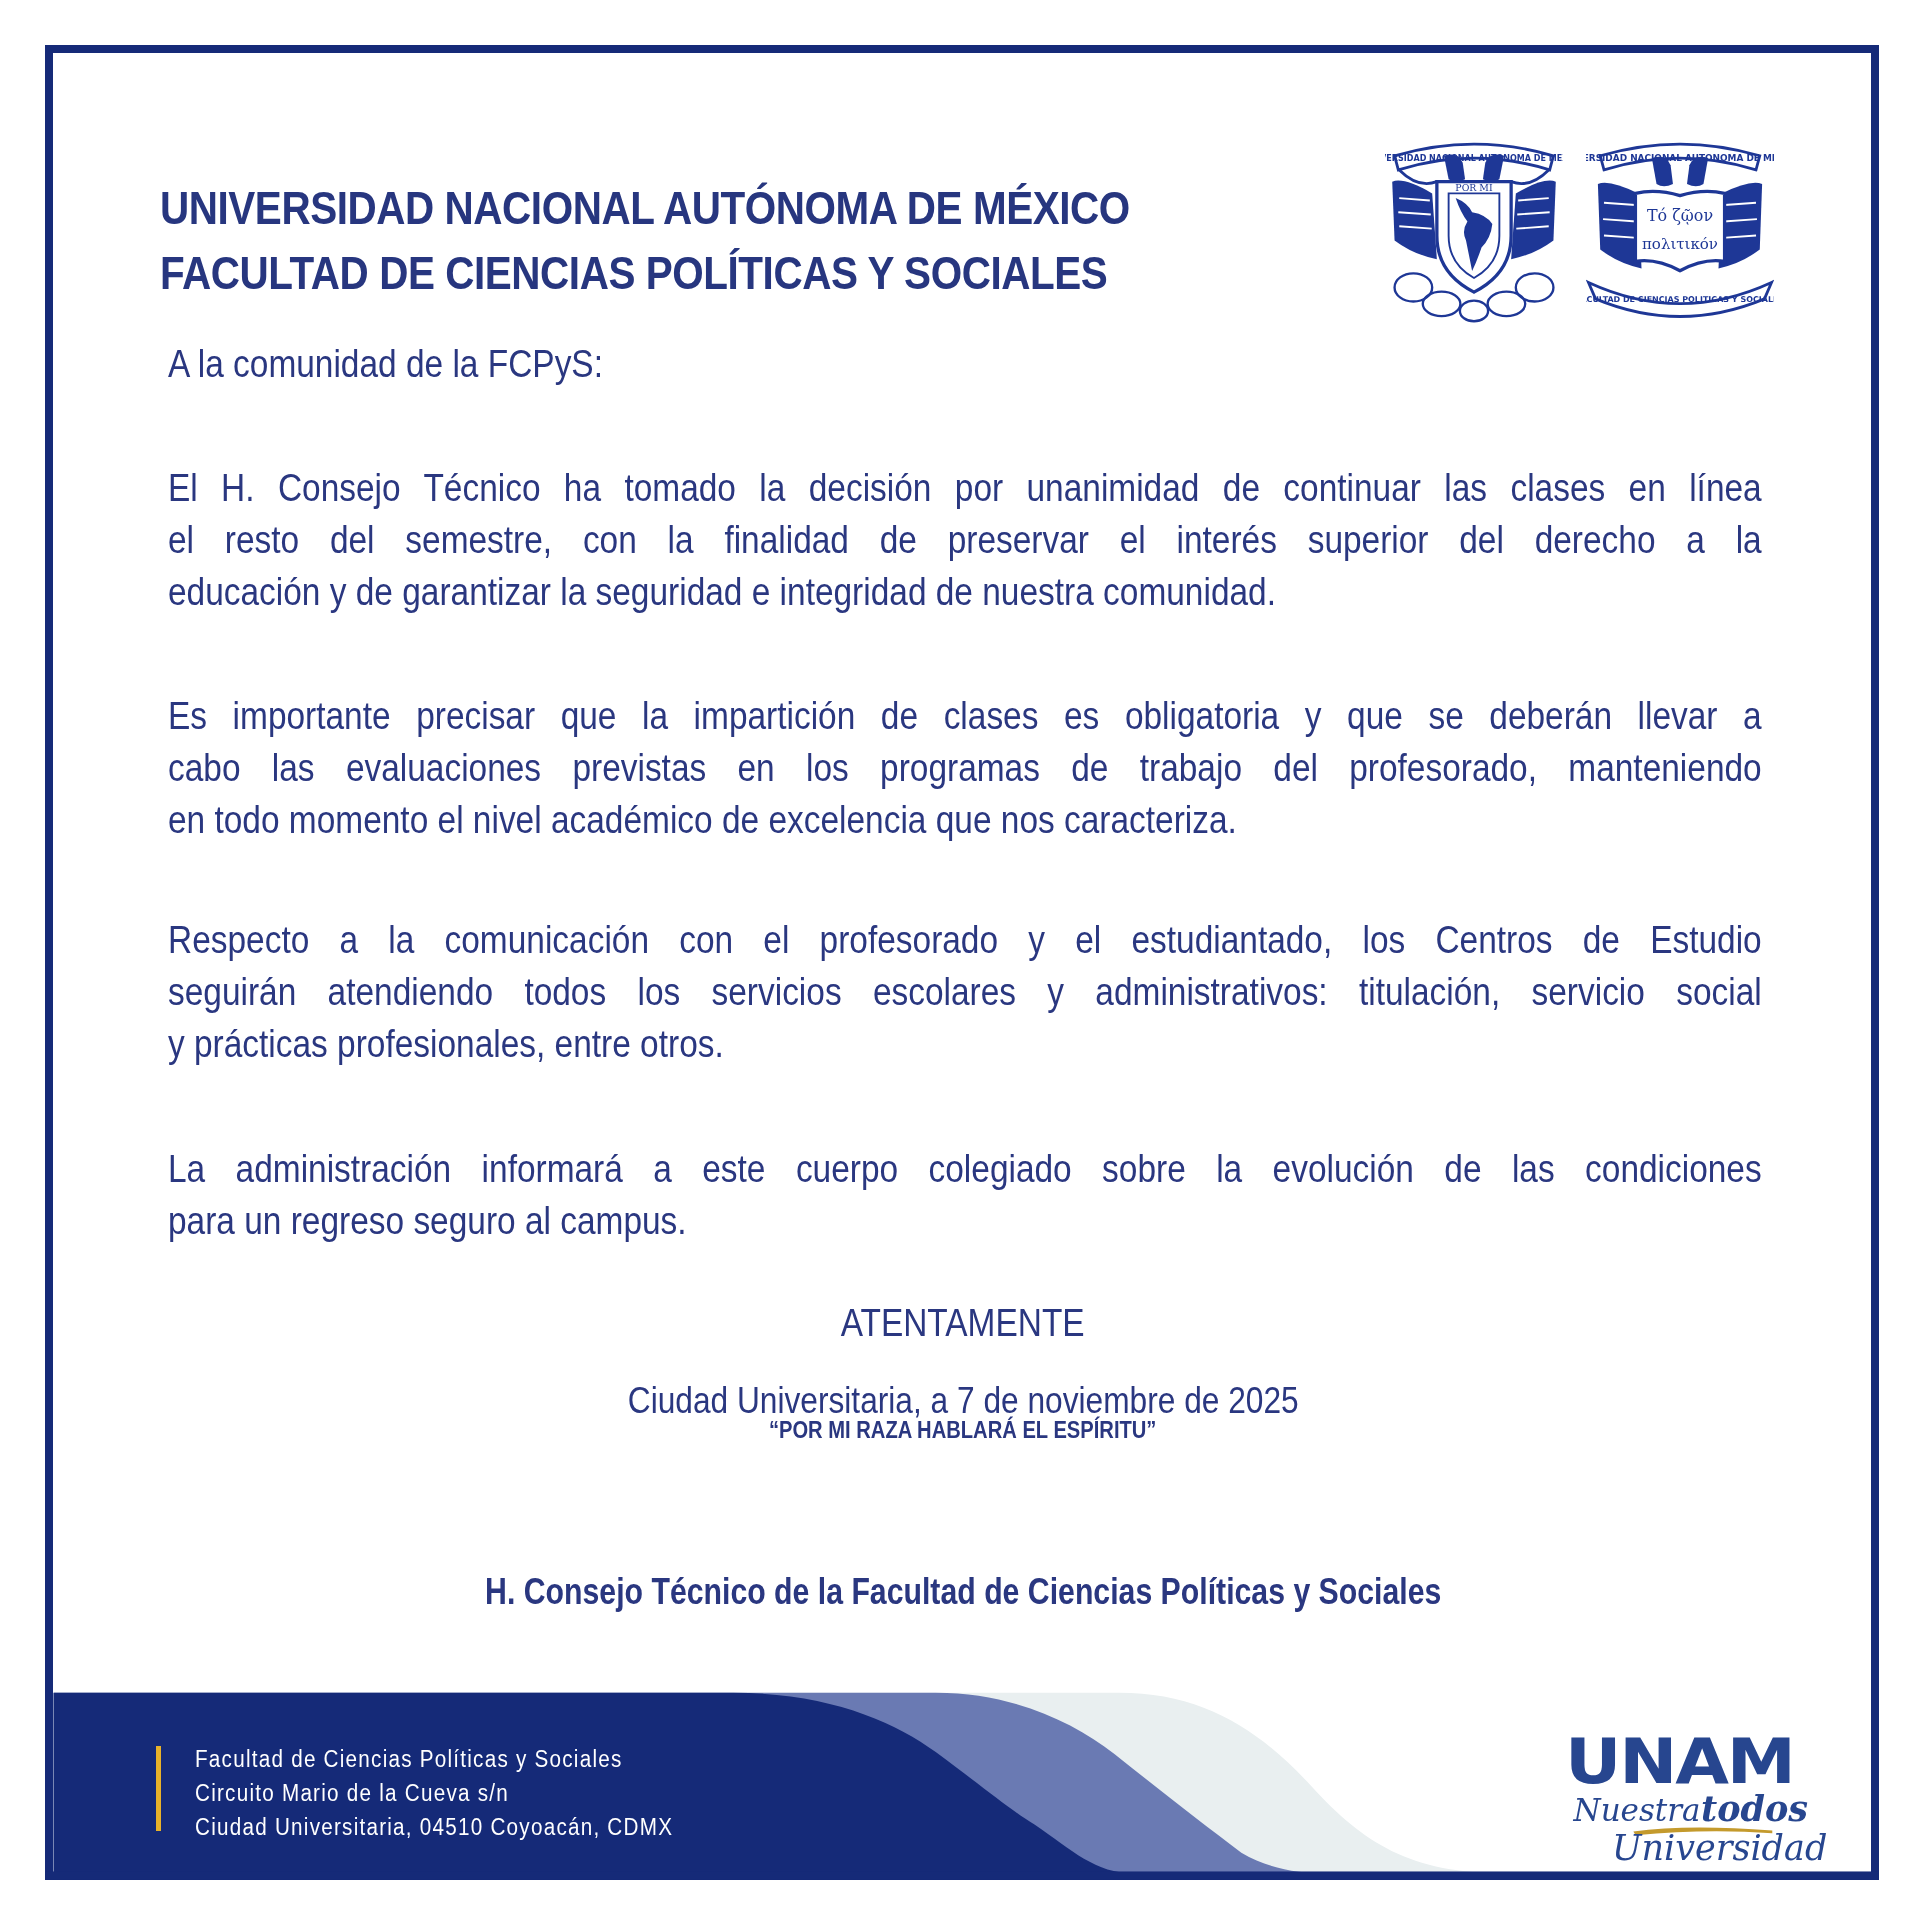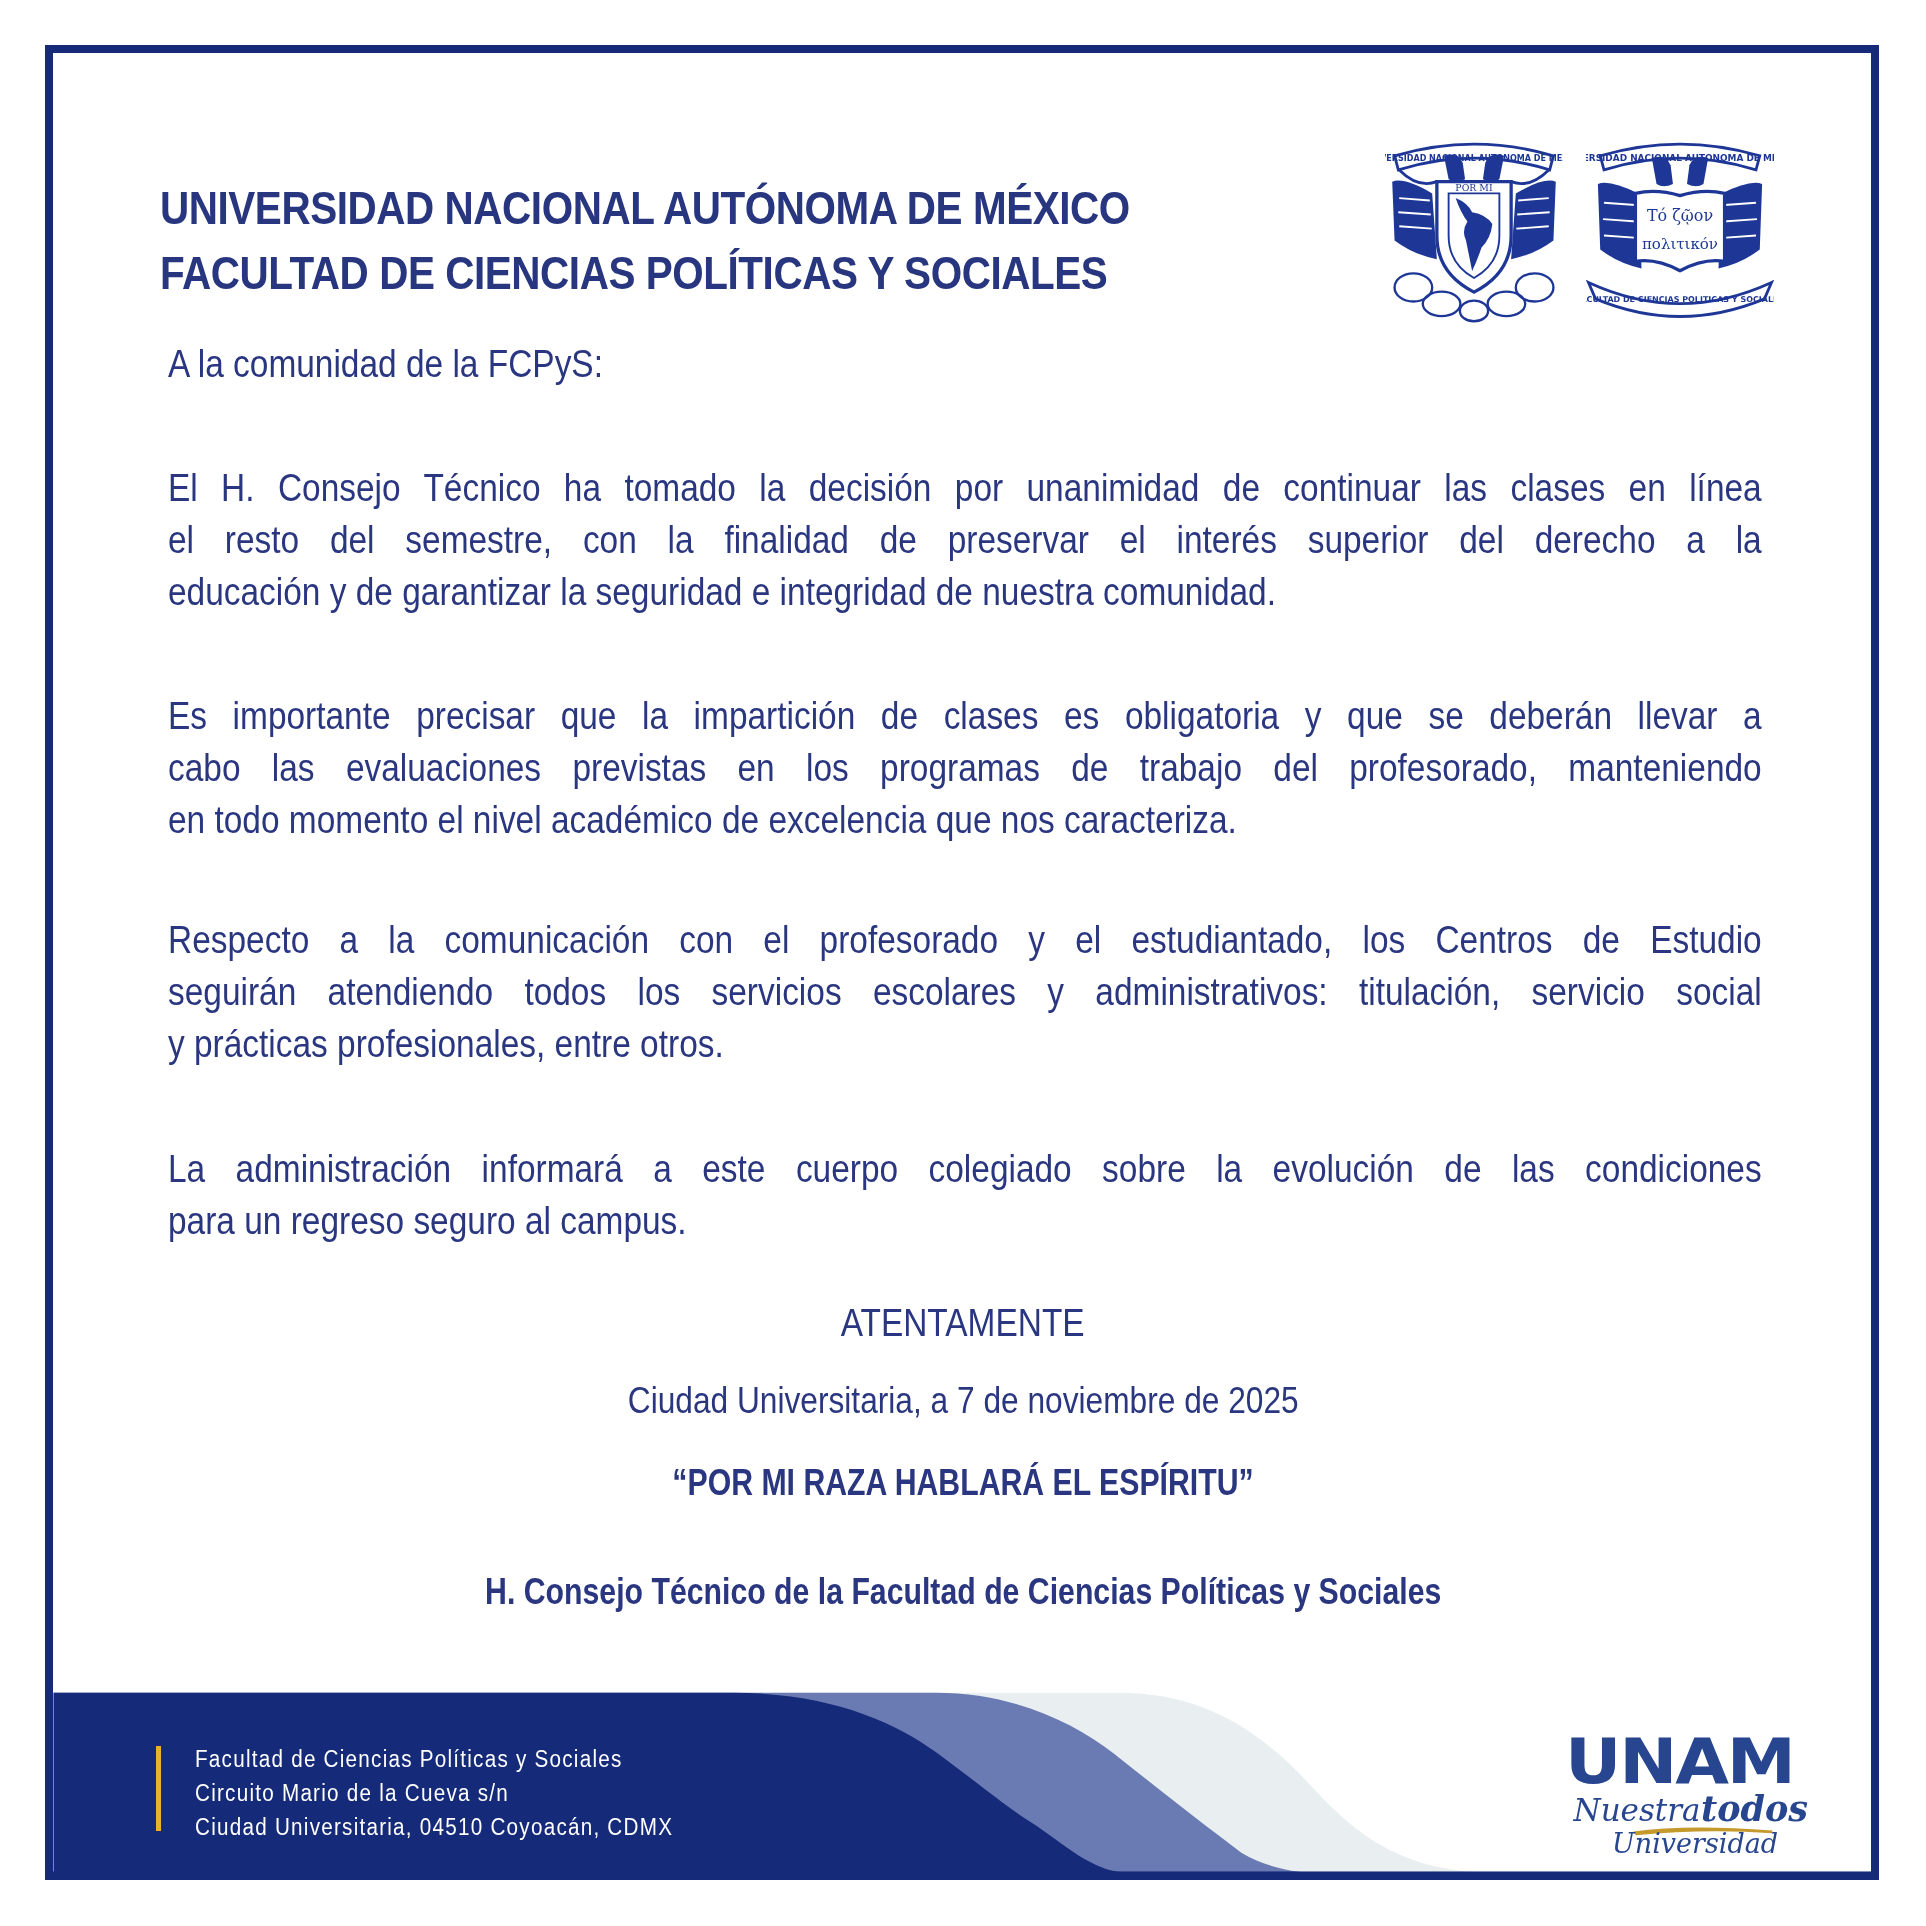--- a/index.html
+++ b/index.html
@@ -145,21 +145,21 @@
 
 <div class="body-block" style="top:1143px;">
   <span class="line just">La administración informará a este cuerpo colegiado sobre la evolución de las condiciones</span>
   <span class="line left">para un regreso seguro al campus.</span>
 </div>
 
 <div class="center-text" style="top:1302px; font-size:38px; line-height:42px;">
   <span class="center-inner" style="transform: scaleX(0.88);">ATENTAMENTE</span>
 </div>
 
-<div class="center-text" style="top:1462px; font-size:36px; line-height:42px; font-weight:700;">
+<div class="center-text" style="top:1409px; font-size:24px; line-height:42px; font-weight:700;">
   <span class="center-inner" style="transform: scaleX(0.84);">“POR MI RAZA HABLARÁ EL ESPÍRITU”</span>
 </div>
 
 <div class="center-text" style="top:1380px; font-size:36px; line-height:42px;">
   <span class="center-inner" style="transform: scaleX(0.88);">Ciudad Universitaria, a 7 de noviembre de 2025</span>
 </div>
 
 <div class="center-text" style="top:1544px; font-size:36px; line-height:42px; font-weight:700;margin-top:27px;">
   <span class="center-inner" style="transform: scaleX(0.84);">H. Consejo Técnico de la Facultad de Ciencias Políticas y Sociales</span>
 </div>
@@ -171,15 +171,15 @@
   <div class="footer-line" style="transform: scaleX(0.88); transform-origin:0 0;">Ciudad Universitaria, 04510 Coyoacán, CDMX</div>
 </div>
 
 <div class="unam-logo">
   <div class="unam-word">UNAM</div>
   <span class="script" style="left:8.5px; top:56px; font-size:31px;">Nuestra</span>
   <span class="script" style="left:136px; top:52px; font-size:35px; font-weight:700;">todos</span>
   <svg class="abs" style="left:66px; top:85px;" width="146" height="19" viewBox="0 0 310 40">
     <path d="M 5 22 Q 120 6 300 20 L 300 26 Q 160 16 10 30 Z" fill="#C49A2C"></path>
   </svg>
-  <span class="script" style="left:47px; top:92px; font-size:27px;">Universidad</span>
+  <span class="script" style="left:47px; top:92px; font-size:35px;">Universidad</span>
 </div>
 
 
 </body></html>

